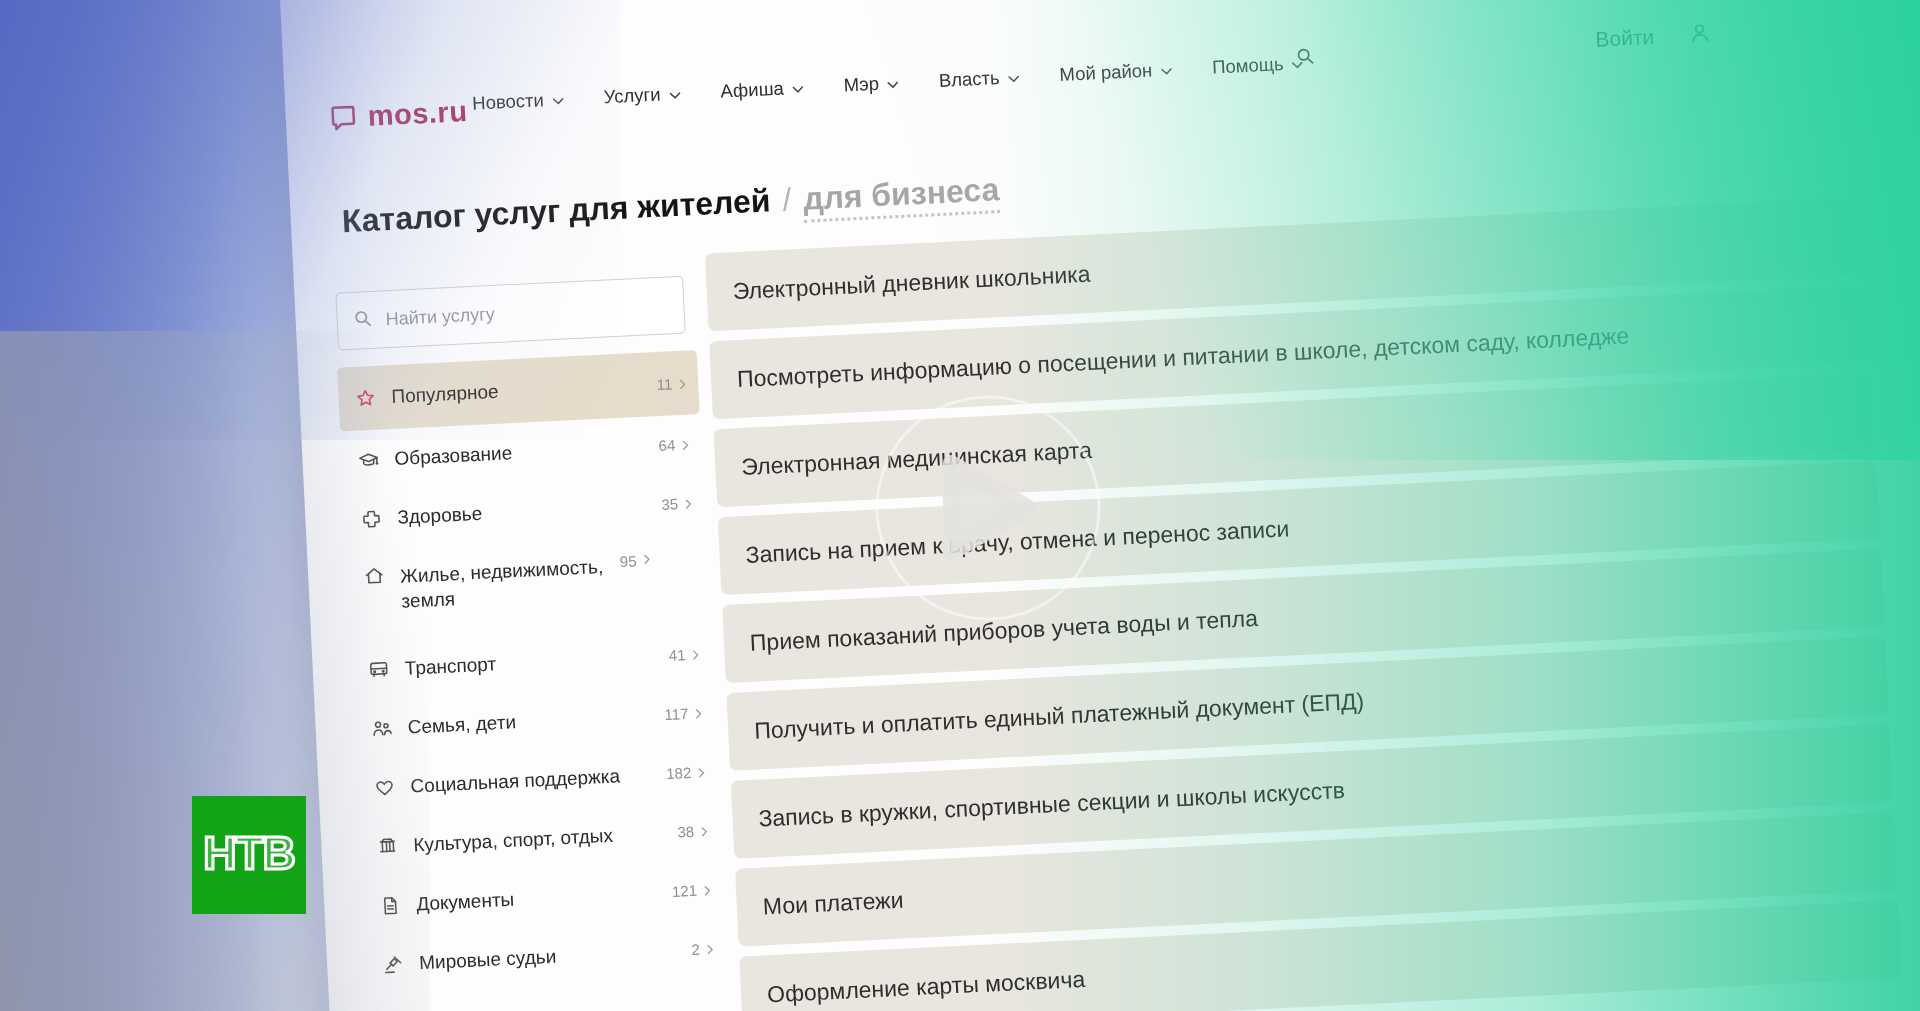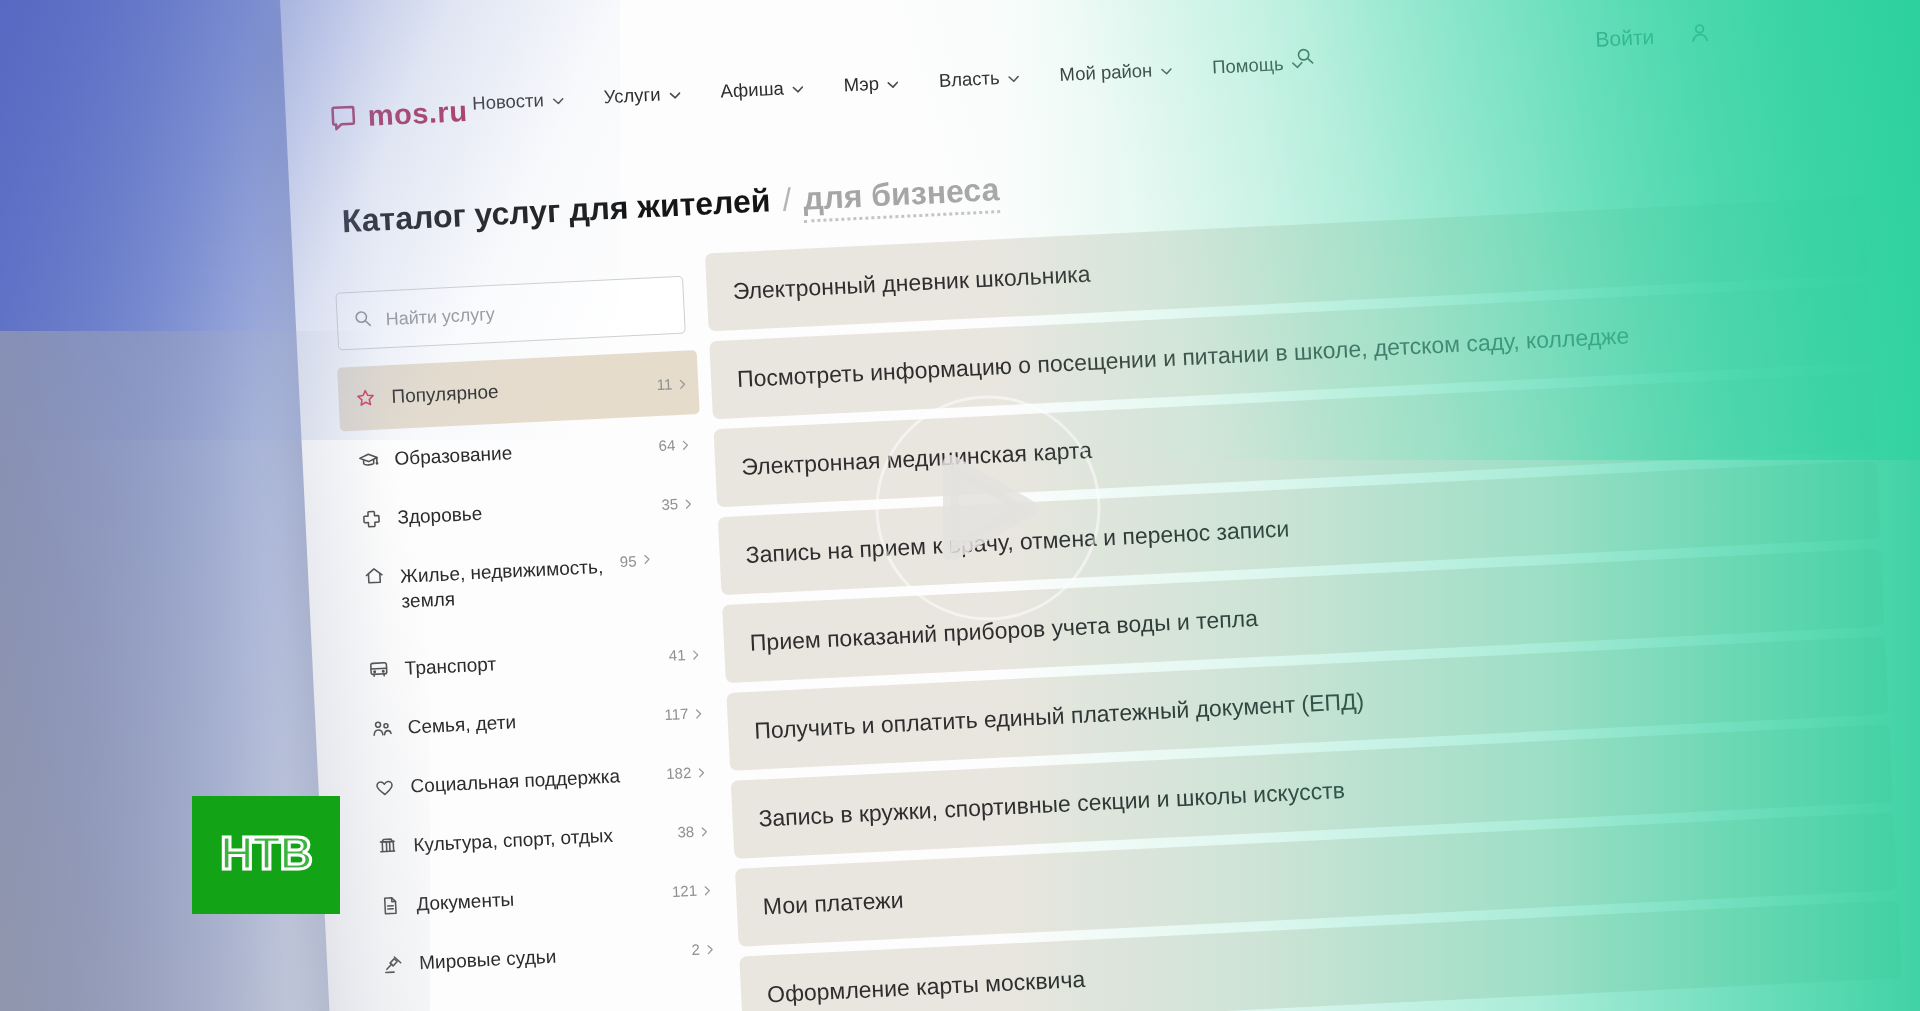--- a/index.html
+++ b/index.html
@@ -71,21 +71,21 @@
     background:linear-gradient(80deg,rgba(148,153,168,.88) 0%,rgba(158,163,178,.55) 35%,rgba(170,176,190,.22) 65%,rgba(255,255,255,0) 90%);}
   .tint-right{right:0;top:0;width:920px;height:100%;z-index:7;
     background:linear-gradient(to right,rgba(46,210,160,0) 0%,rgba(62,214,168,.16) 28%,rgba(56,213,166,.42) 58%,rgba(44,208,157,.72) 84%,rgba(38,205,152,.88) 100%);}
   .tint-corner{right:0;top:0;width:1150px;height:460px;z-index:8;
     background:linear-gradient(253deg,rgba(42,209,157,.88) 0%,rgba(56,213,166,.55) 26%,rgba(110,224,186,.28) 48%,rgba(190,240,220,.10) 66%,rgba(255,255,255,0) 82%);}
 
   
   .play{position:absolute;left:873px;top:393px;width:230px;height:230px;z-index:20;cursor:pointer;}
 
   
-  .ntv{position:absolute;left:192px;top:796px;width:148px;height:118px;background:var(--ntv-green,#13a316);z-index:30;
+  .ntv{position:absolute;left:192px;top:796px;width:114px;height:118px;background:var(--ntv-green,#13a316);z-index:30;
     display:flex;align-items:center;justify-content:center;}
   .ntv-tx{font-size:46px;font-weight:bold;letter-spacing:-1px;color:rgba(255,255,255,.18);
     -webkit-text-stroke:3px #ffffff;transform:translateY(-2px);}
 </style>
 </head>
 <body>
 
 <div class="stage">
 
   <div class="page">

